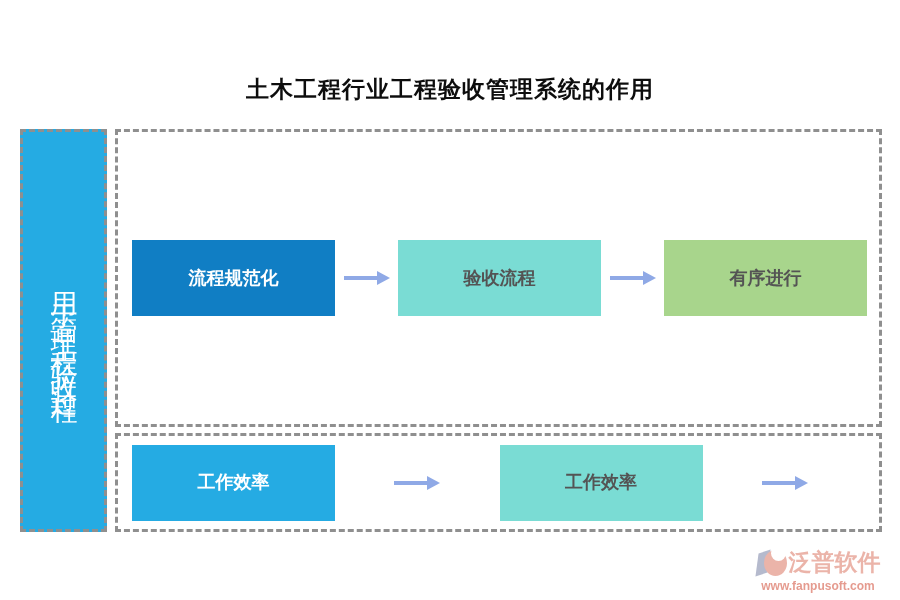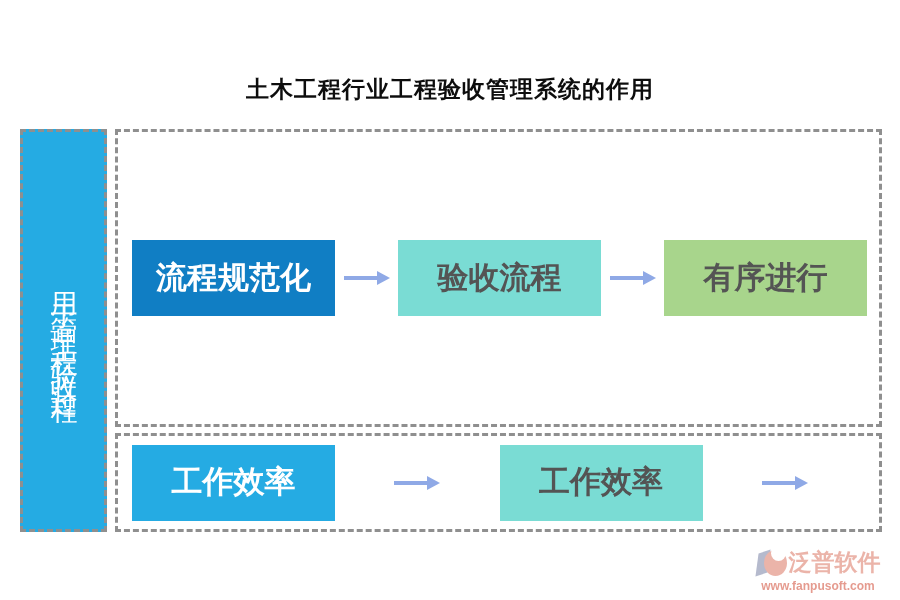--- a/index.html
+++ b/index.html
@@ -31,21 +31,21 @@
   .flow-group.group-top { top: 129px; height: 298px; }
   .flow-group.group-bottom { top: 433px; height: 99px; }
 
   .flow-row {
     display: flex; align-items: center;
     padding-left: 14px; padding-right: 12px;
   }
   .node {
     width: 203px; height: 76px; flex: 0 0 203px;
     display: flex; align-items: center; justify-content: center;
-    text-align: center; font-size: 31px; font-weight: bold;
+    text-align: center; font-size: 18px; font-weight: bold;
     white-space: pre-line; line-height: 1.25;
   }
   .node.dark-blue  { background: #107ec4; color: #ffffff; }
   .node.light-blue { background: #25abe3; color: #ffffff; }
   .node.teal       { background: #7adcd4; color: #545454; }
   .node.green      { background: #a8d58c; color: #545454; }
 
   .arrow-zone {
     flex: 1 1 auto; display: flex; align-items: center; justify-content: center;
   }

